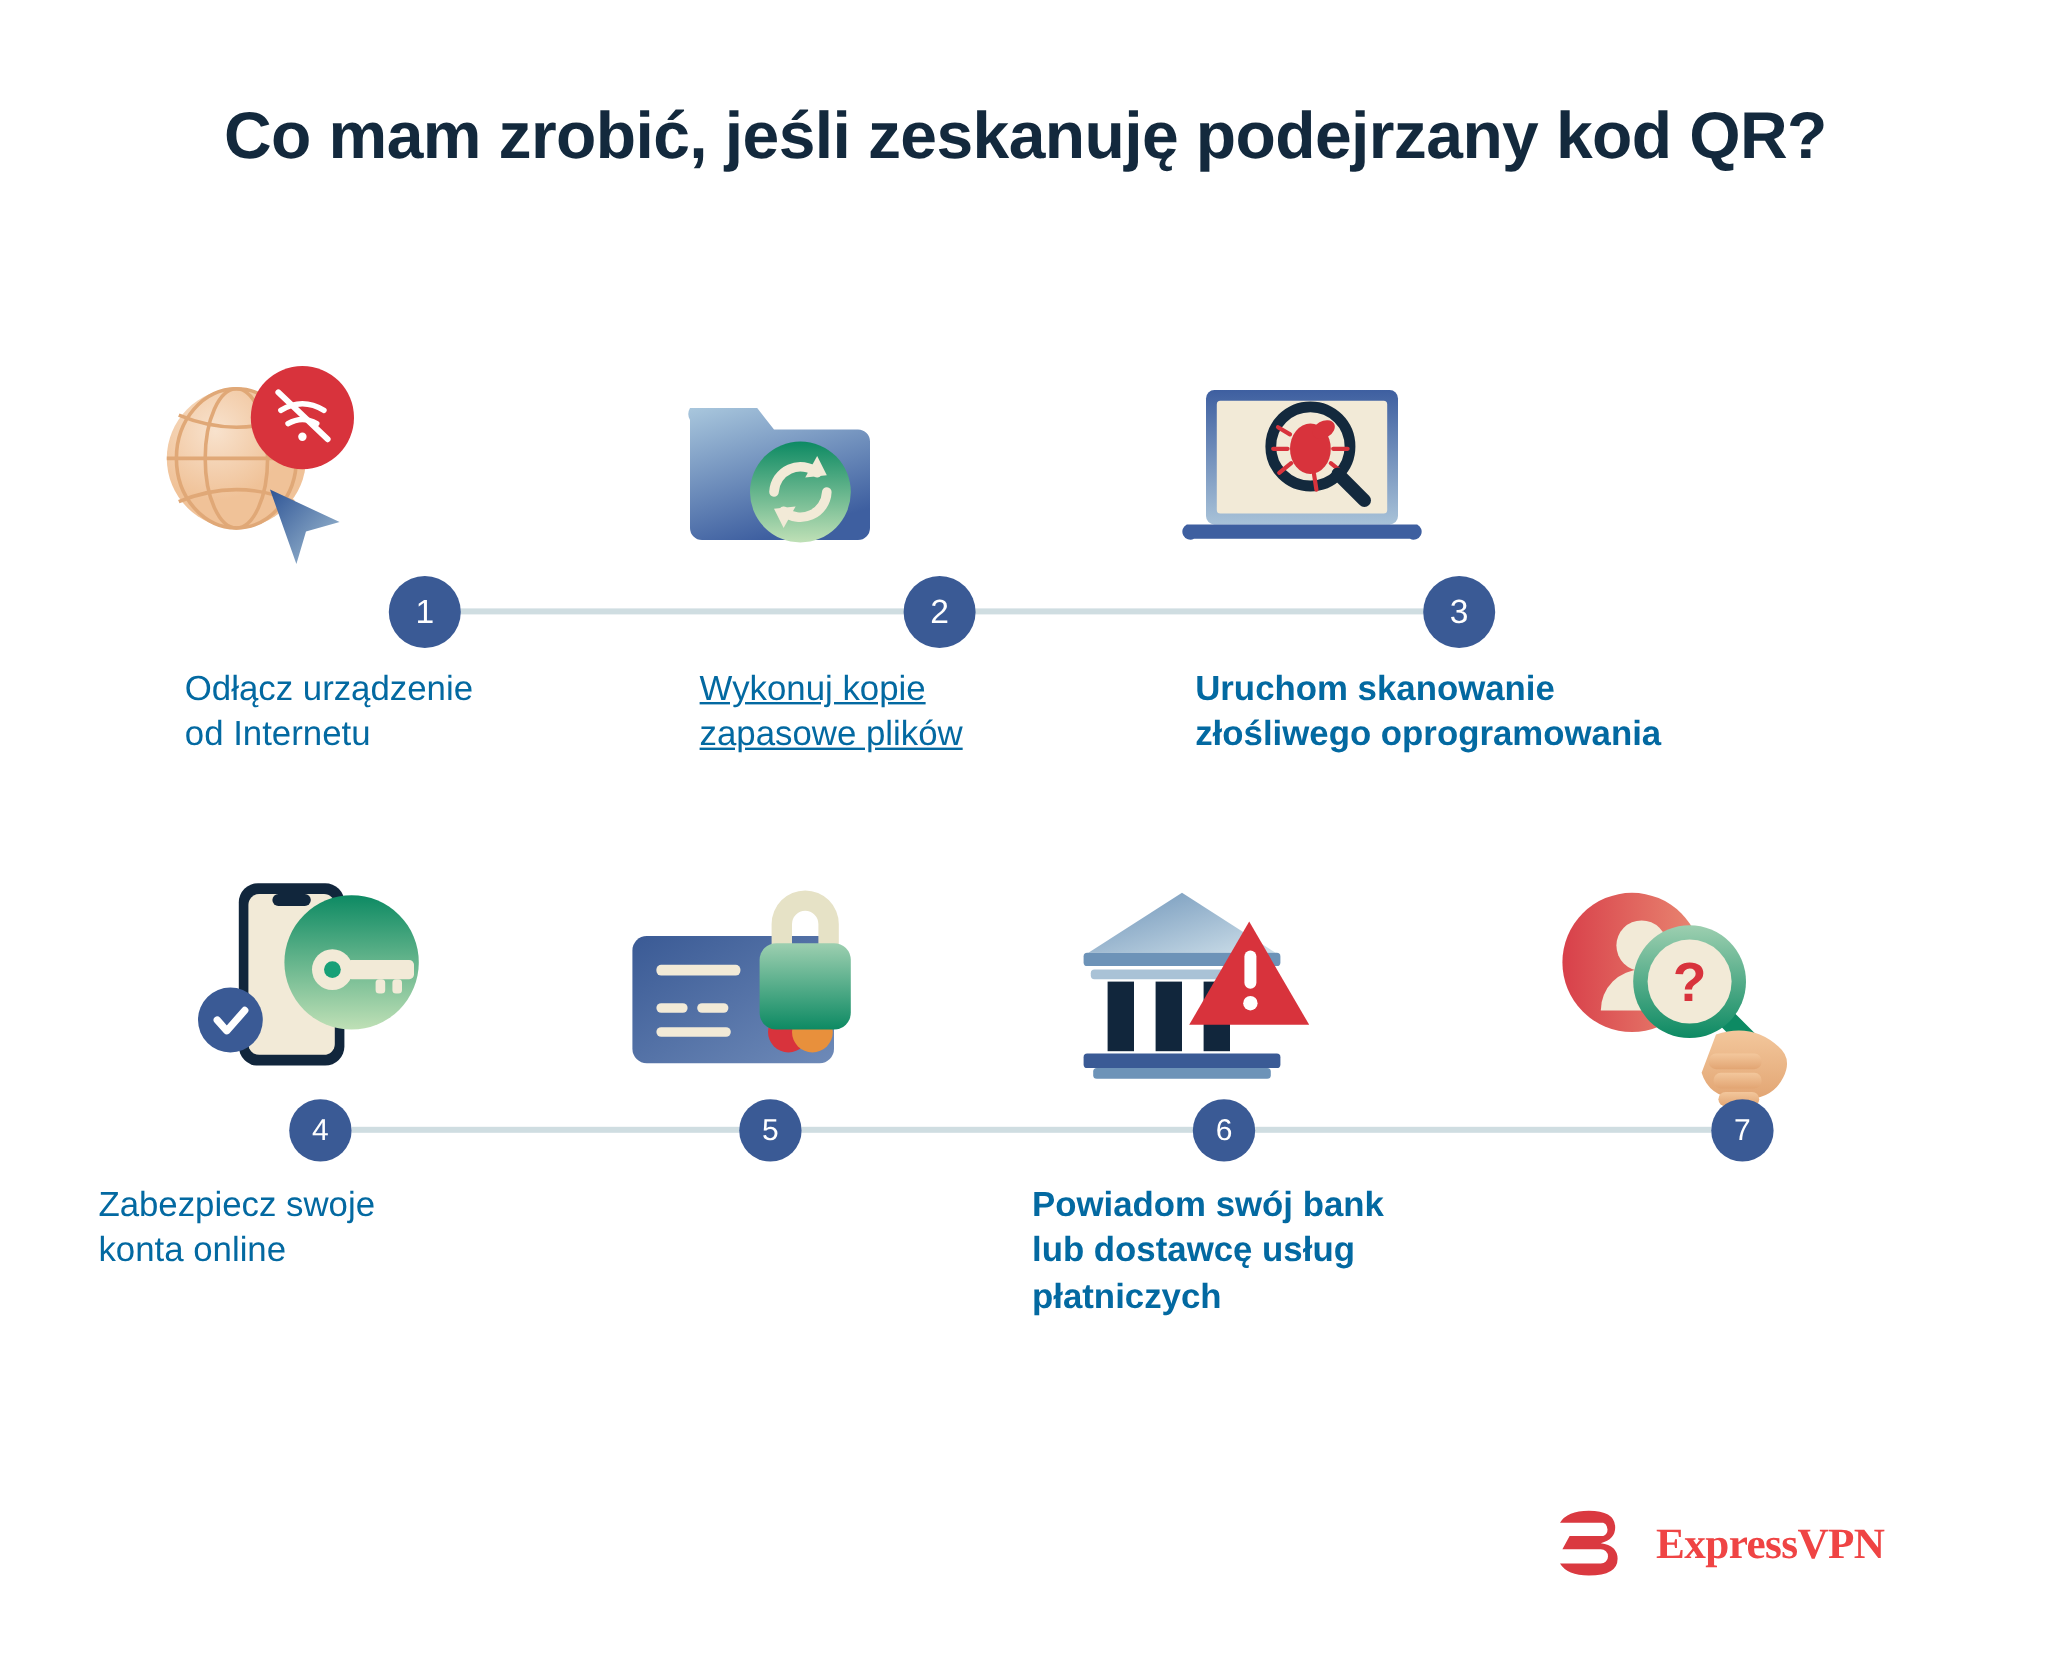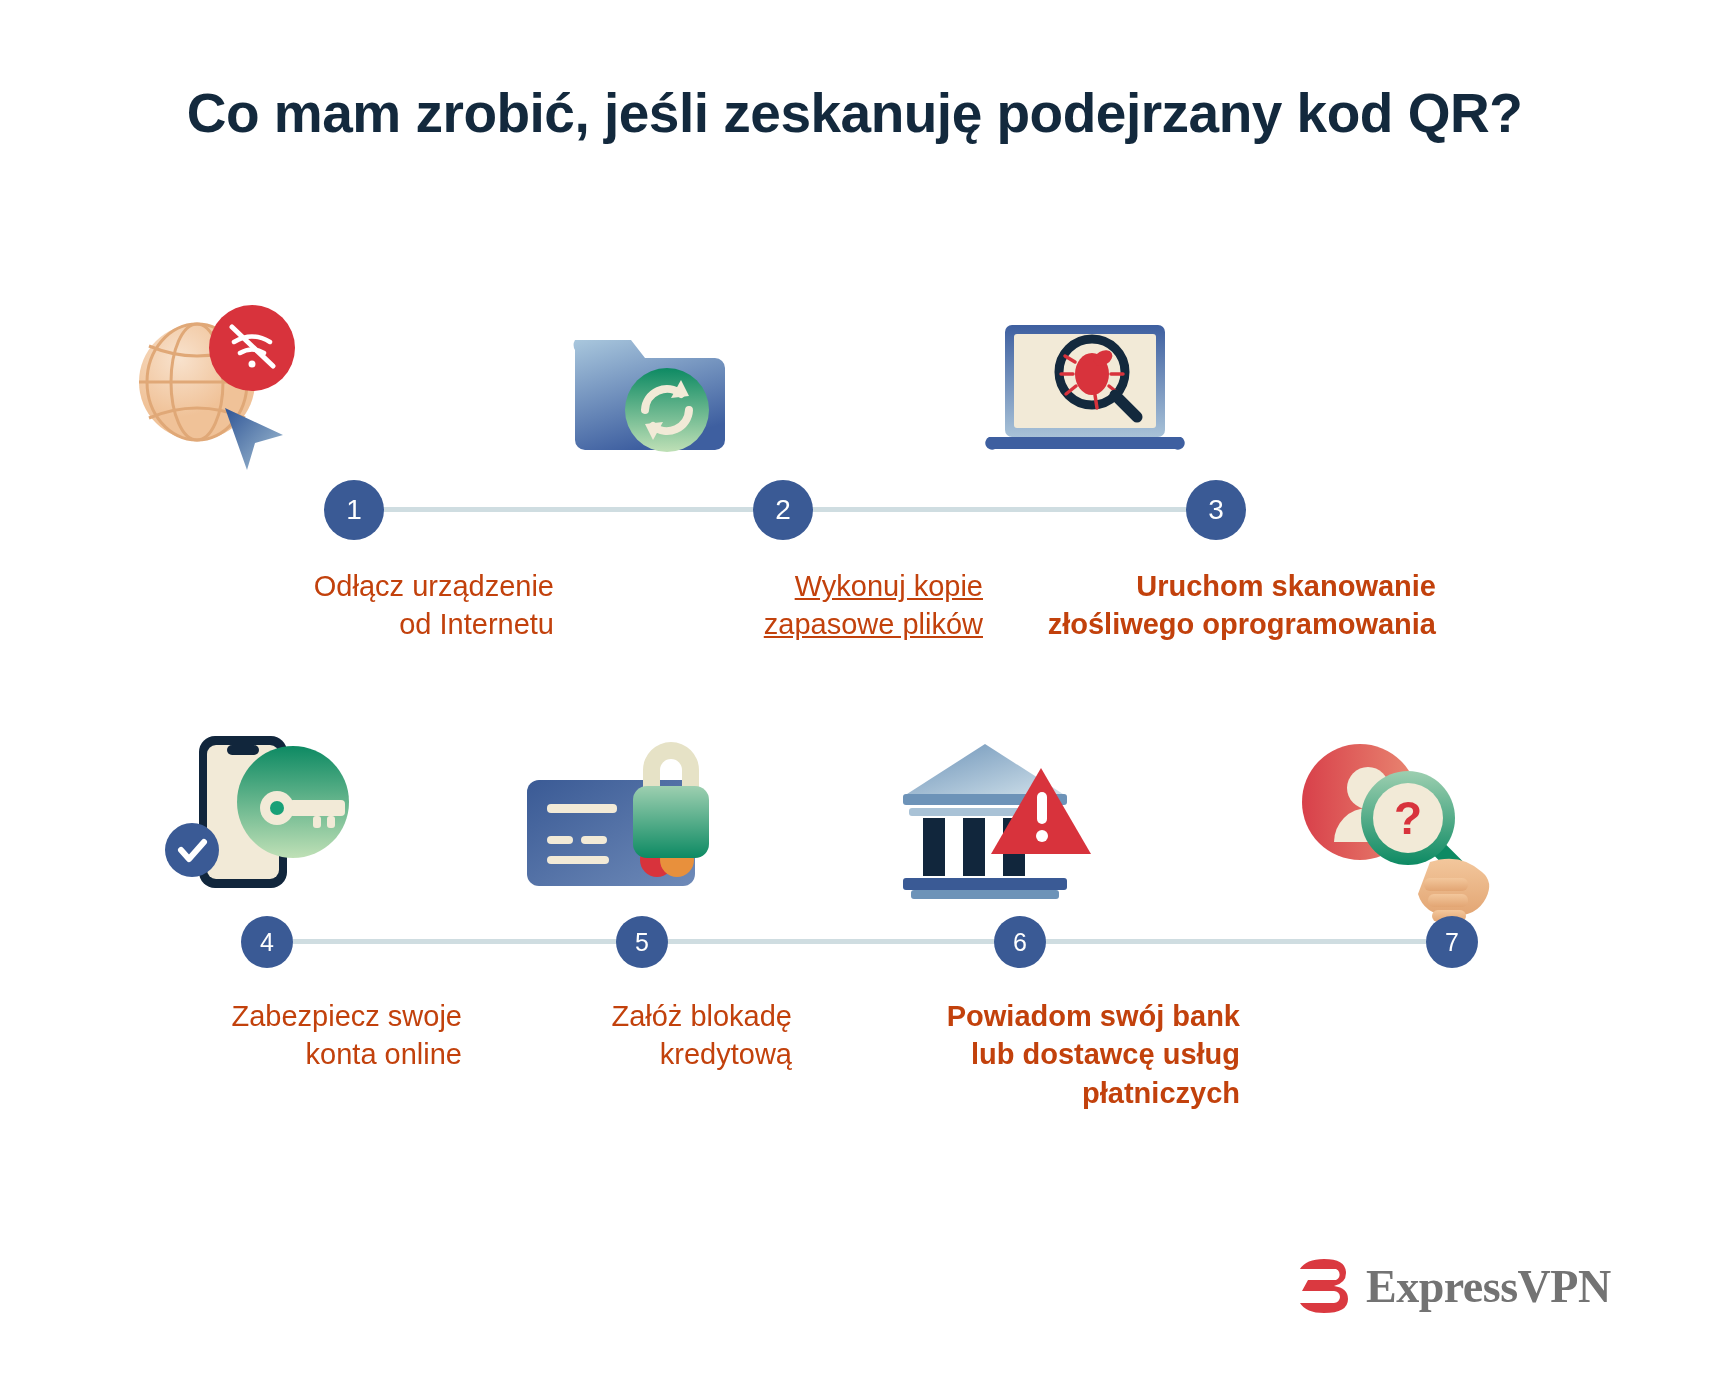--- a/index.html
+++ b/index.html
@@ -59,42 +59,42 @@
     background:#3a5a95;
     color:#ffffff;
     font-size:28px;
     display:flex;align-items:center;justify-content:center;
     top:0;
   }
   .num.small{width:52px;height:52px;font-size:25px;top:4px;}
 
   .caption{
     position:absolute;
-    text-align:right;
+    text-align:left;
     font-size:29px;
     line-height:1.32;
-    color:#c2410c;
+    color:#0369a1;
     white-space:pre-line;
-    margin-top:12px;
   }
   .cap1{top:555px;}
   .cap2{top:985px;}
 
   .logo{
     position:absolute;
     left:1290px;top:1255px;
     display:flex;align-items:center;gap:14px;
   }
   .logo-mark{width:62px;height:62px;}
   .logo-text{
     font-family:"Liberation Serif", serif;
-    font-size:46px;
-    color:#737373;
+    font-size:36px;
+    color:#ef4444;
     font-weight:700;
     letter-spacing:-0.5px;
+    margin-left:14px;
   }
 </style>
 </head>
 <body>
 
 <div class="page">
 
   <div class="title">Co mam zrobić, jeśli zeskanuję podejrzany
 kod QR?</div>
 
@@ -337,22 +337,20 @@
     <div class="line" style="left:668px;width:378px;"></div>
     <div class="line" style="left:1046px;width:380px;"></div>
     <div class="num small" style="left:241px;">4</div>
     <div class="num small" style="left:616px;">5</div>
     <div class="num small" style="left:994px;">6</div>
     <div class="num small" style="left:1426px;">7</div>
   </div>
 
   <div class="caption cap2" style="left:82px;width:380px;">Zabezpiecz swoje
 konta online</div>
-  <div class="caption cap2" style="left:462px;width:330px;">Załóż blokadę
-kredytową</div>
   <div class="caption cap2" style="left:860px;width:380px;font-weight:bold;">Powiadom swój bank
 lub dostawcę usług
 płatniczych</div>
 
   <div class="logo">
     <div class="logo-mark">
       <svg viewBox="0 0 62 62" width="62" height="62">
         <path d="M10 14 q6 -10 24 -10 q22 0 22 14 q0 10 -12 13 q14 2 14 13 q0 14 -24 14 q-18 0 -24 -10 h34 a6 6 0 0 0 0 -12 H12 l6 -11 h28 a6 6 0 0 0 0 -11 Z" fill="#da3940"></path>
       </svg>
     </div>

